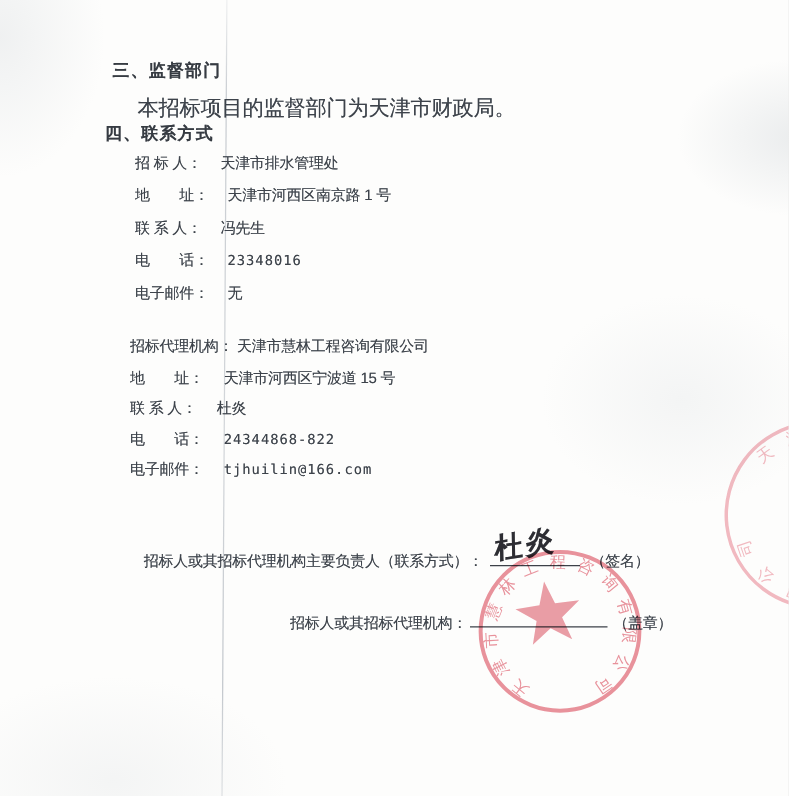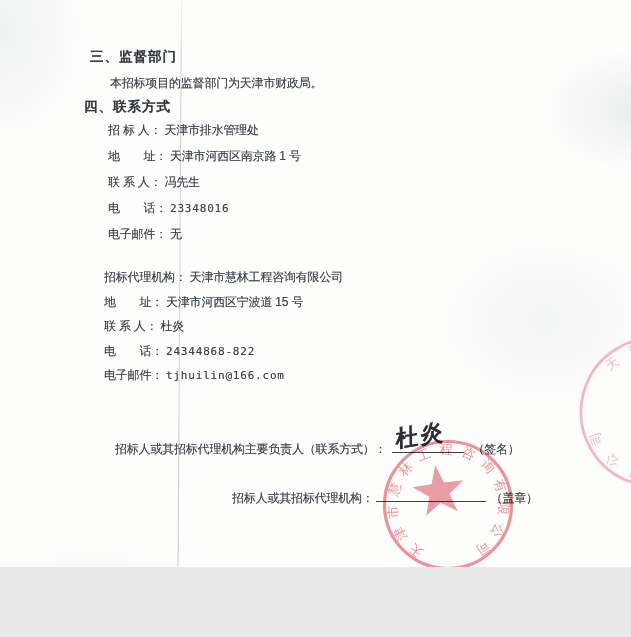--- a/index.html
+++ b/index.html
@@ -1,40 +1,40 @@
 <!DOCTYPE html>
 <html lang="zh"><head>
 <meta charset="utf-8">
 <style>
   html,body{margin:0;padding:0;background:#e9e9e9;}
   .page{
     position:relative;
-    width:631px;height:567px;
+    width:631px;height:637px;
     margin:0 auto;
     overflow:hidden;
     font-family:"Liberation Sans",sans-serif;
     color:#3d434b;
     background:
       radial-gradient(140px 90px at 640px 110px, rgba(185,192,198,.28), transparent 70%),
       radial-gradient(120px 160px at 0px 30px,  rgba(190,196,202,.22), transparent 70%),
       radial-gradient(160px 120px at 545px 320px, rgba(200,206,211,.18), transparent 70%),
       radial-gradient(200px 120px at 90px 625px, rgba(195,201,206,.16), transparent 70%),
       #fdfdfc;
   }
-  .txt{position:absolute;white-space:nowrap;font-size:12px;letter-spacing:-0.2px;
+  .txt{position:absolute;white-space:nowrap;font-size:17px;letter-spacing:-0.2px;
        text-shadow:0 0 .5px rgba(61,67,75,.55);}
   .heading{font-weight:bold;font-size:13.5px;color:#363b42;letter-spacing:1px;}
   .block{position:absolute;}
   .row{white-space:nowrap;font-size:12px;letter-spacing:-0.2px;
        text-shadow:0 0 .5px rgba(61,67,75,.55);}
   .t-block .row{height:26px;line-height:16px;}
   .a-block .row{height:24.5px;line-height:16px;}
   .row .lbl{display:inline-block;}
-  .row .val{margin-left:3px;}
-  .a-block .row .val{margin-left:3px;}
+  .row .val{margin-left:15px;}
+  .a-block .row .val{margin-left:16px;}
   .a-block .row.first .val{margin-left:3px;}
   .mono{font-family:"DejaVu Sans Mono",monospace;font-size:11px;letter-spacing:.8px;text-align:center;}
   .signline{position:absolute;white-space:nowrap;font-size:12px;letter-spacing:-0.2px;
        text-shadow:0 0 .5px rgba(61,67,75,.55);}
   .slot{display:inline-block;vertical-align:baseline;position:relative;
         border-bottom:1.3px solid #3c4148;height:12px;}
   .slot1{width:72px;margin:0 8px 0 6px;}
   .slot2{width:110px;margin:0 5px 0 2px;}
   .handsig{
     position:absolute;left:4px;bottom:-3px;

